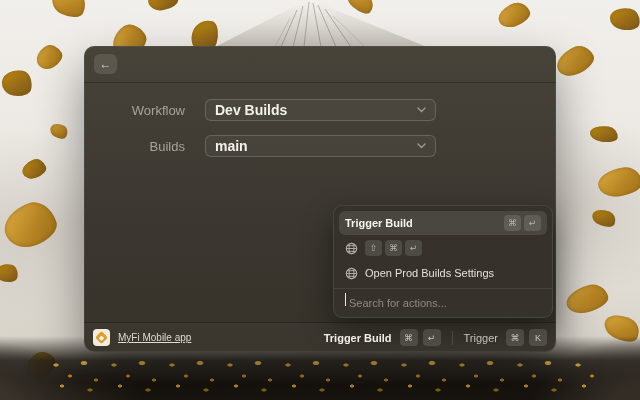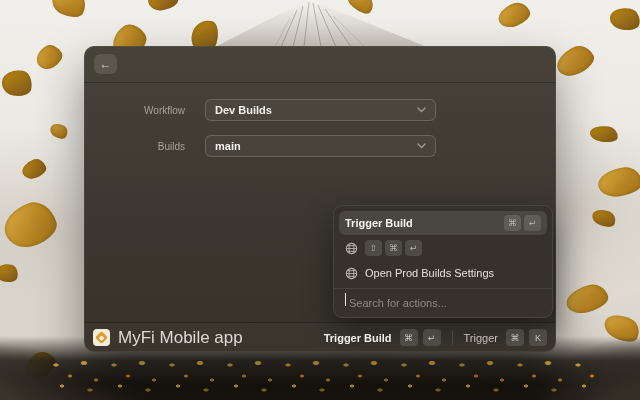--- a/index.html
+++ b/index.html
@@ -60,28 +60,28 @@
     border-bottom:1px solid rgba(0,0,0,.28);
     display:flex; align-items:center; padding:0 10px;
   }
   .back-btn {
     width:23px; height:20px; border-radius:6px; background:#5b564e;
     color:#d8d5cf; font-size:12px; line-height:1;
     display:flex; align-items:center; justify-content:center; cursor:default;
   }
 
   .form-row { position:absolute; left:0; width:100%; height:22px; display:flex; align-items:center; }
-  .form-row .flabel { width:101px; text-align:right; color:#a7a39b; font-size:10px; }
+  .form-row .flabel { width:101px; text-align:right; color:#a7a39b; font-size:13px; }
   .dropdown {
     margin-left:20px; width:231px; height:22px;
     border:1px solid rgba(255,255,255,.17); border-radius:6px;
     background:rgba(255,255,255,.04);
     display:flex; align-items:center; padding:0 9px;
   }
-  .dropdown .dvalue { flex:1; color:#f3f1ec; font-size:11px; font-weight:700; }
+  .dropdown .dvalue { flex:1; color:#f3f1ec; font-size:14px; font-weight:700; }
 
   
   .actions-panel {
     position:absolute; left:249px; top:159px; width:220px; height:113px;
     background:#36322b;
     border:1px solid rgba(255,255,255,.09); border-radius:9px;
     box-shadow:0 12px 30px rgba(0,0,0,.45);
     padding:5px;
   }
   .action-row {
@@ -121,21 +121,21 @@
     width:17px; height:17px; border-radius:4px; background:#f4ecdb;
     display:flex; align-items:center; justify-content:center;
   }
   .app-icon .diamond {
     width:9px; height:9px; background:#dd9c2e; transform:rotate(45deg);
     border-radius:2px; position:relative;
   }
   .app-icon .diamond::after {
     content:''; position:absolute; inset:2.5px; background:#f6efe0; border-radius:1px;
   }
-  .app-name { margin-left:8px; font-size:17px; color:#ddd9d3; }
+  .app-name { margin-left:8px; font-size:10px; color:#ddd9d3;text-decoration:underline; }
   .footer-right { margin-left:auto; display:flex; align-items:center; gap:5px; }
   .primary-label { font-size:11px; font-weight:700; color:#f1efe9; margin-right:3px; }
   .actions-label { font-size:11px; color:#c4c0b8; margin-right:3px; }
   .kbd-footer { background:rgba(255,255,255,.13); color:#c8c4bd; font-size:9px;
     min-width:18px; height:17px; padding:0 3px; border-radius:4px;
     display:flex; align-items:center; justify-content:center; }
   .v-divider { width:1px; height:14px; background:rgba(255,255,255,.12); margin:0 6px; }
 
   .globe { width:13px; height:13px; flex:none; }
   .chev { flex:none; }

